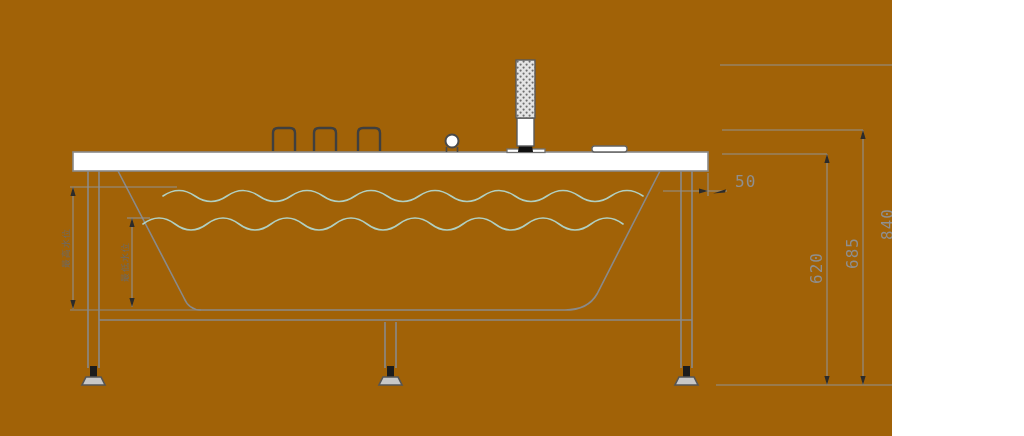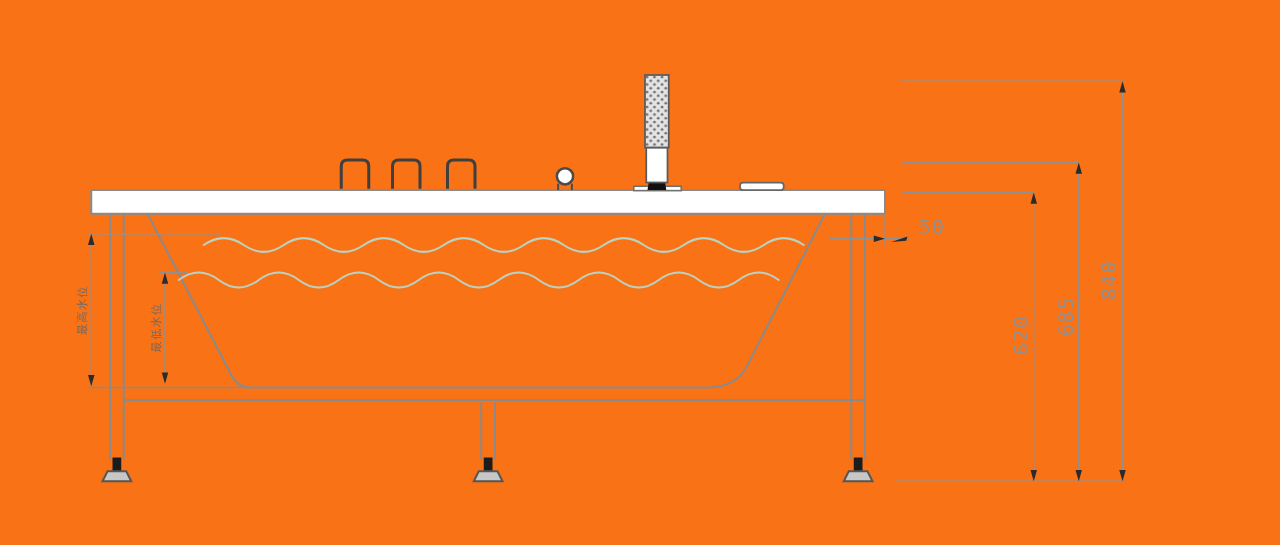--- a/index.html
+++ b/index.html
@@ -1,20 +1,20 @@
 <!DOCTYPE html>
 <html><head>
 <meta charset="utf-8">
 <style>
   html, body { margin: 0; padding: 0; background: #ffffff; }
   .canvas {
     position: relative;
-    width: 1024px;
+    width: 892px;
     height: 436px;
-    background: #f97316;
+    background: #a16207;
     font-family: "DejaVu Sans", sans-serif;
     overflow: hidden;
   }
   svg { display: block; }
   .struct { fill: none; stroke-width: 1.6; }
   .thin   { stroke-width: 1.2; }
   .fixture { fill: none; stroke: #3f3f3f; stroke-width: 2.4; }
   .dim     { fill: none; stroke-width: 1.1; }
   .arrow   { stroke: none; fill: #2b2b2b; }
   .dim-text {

